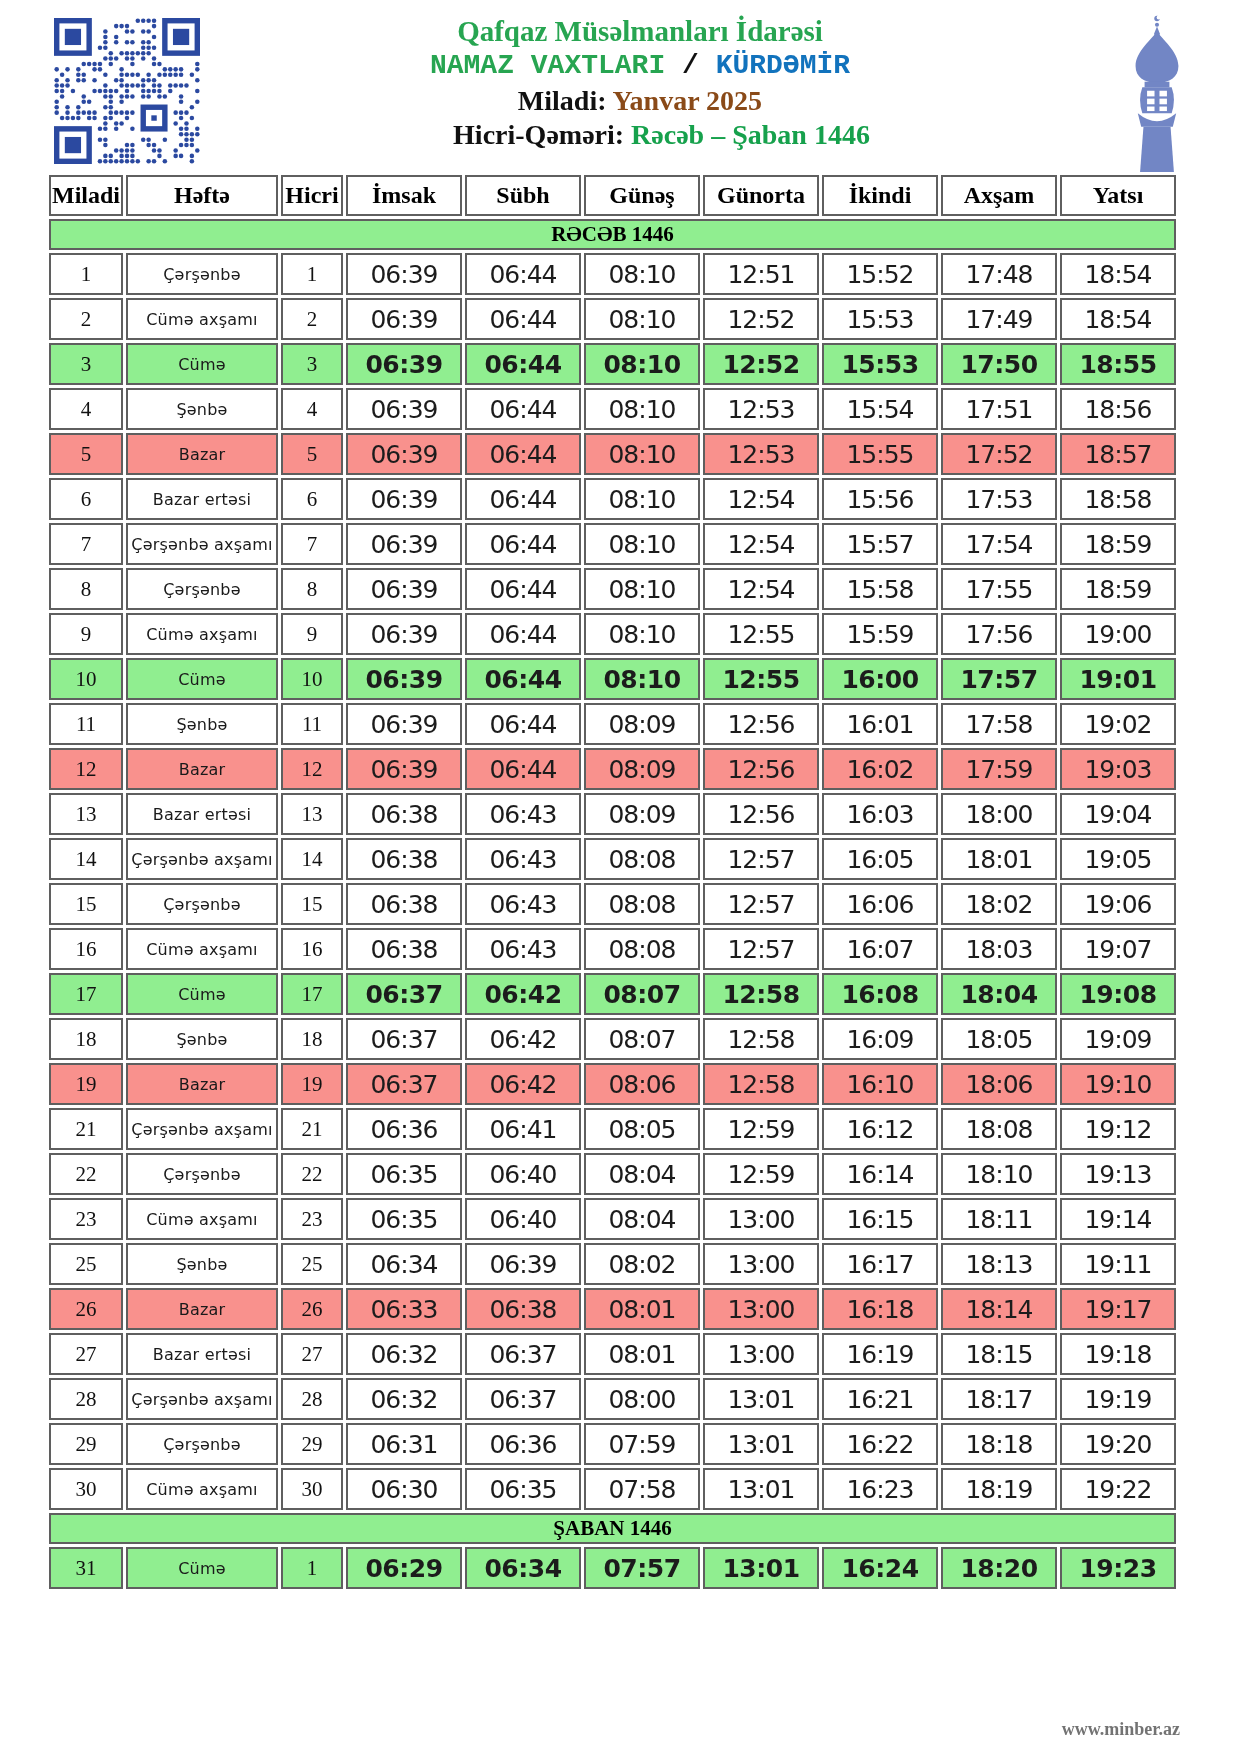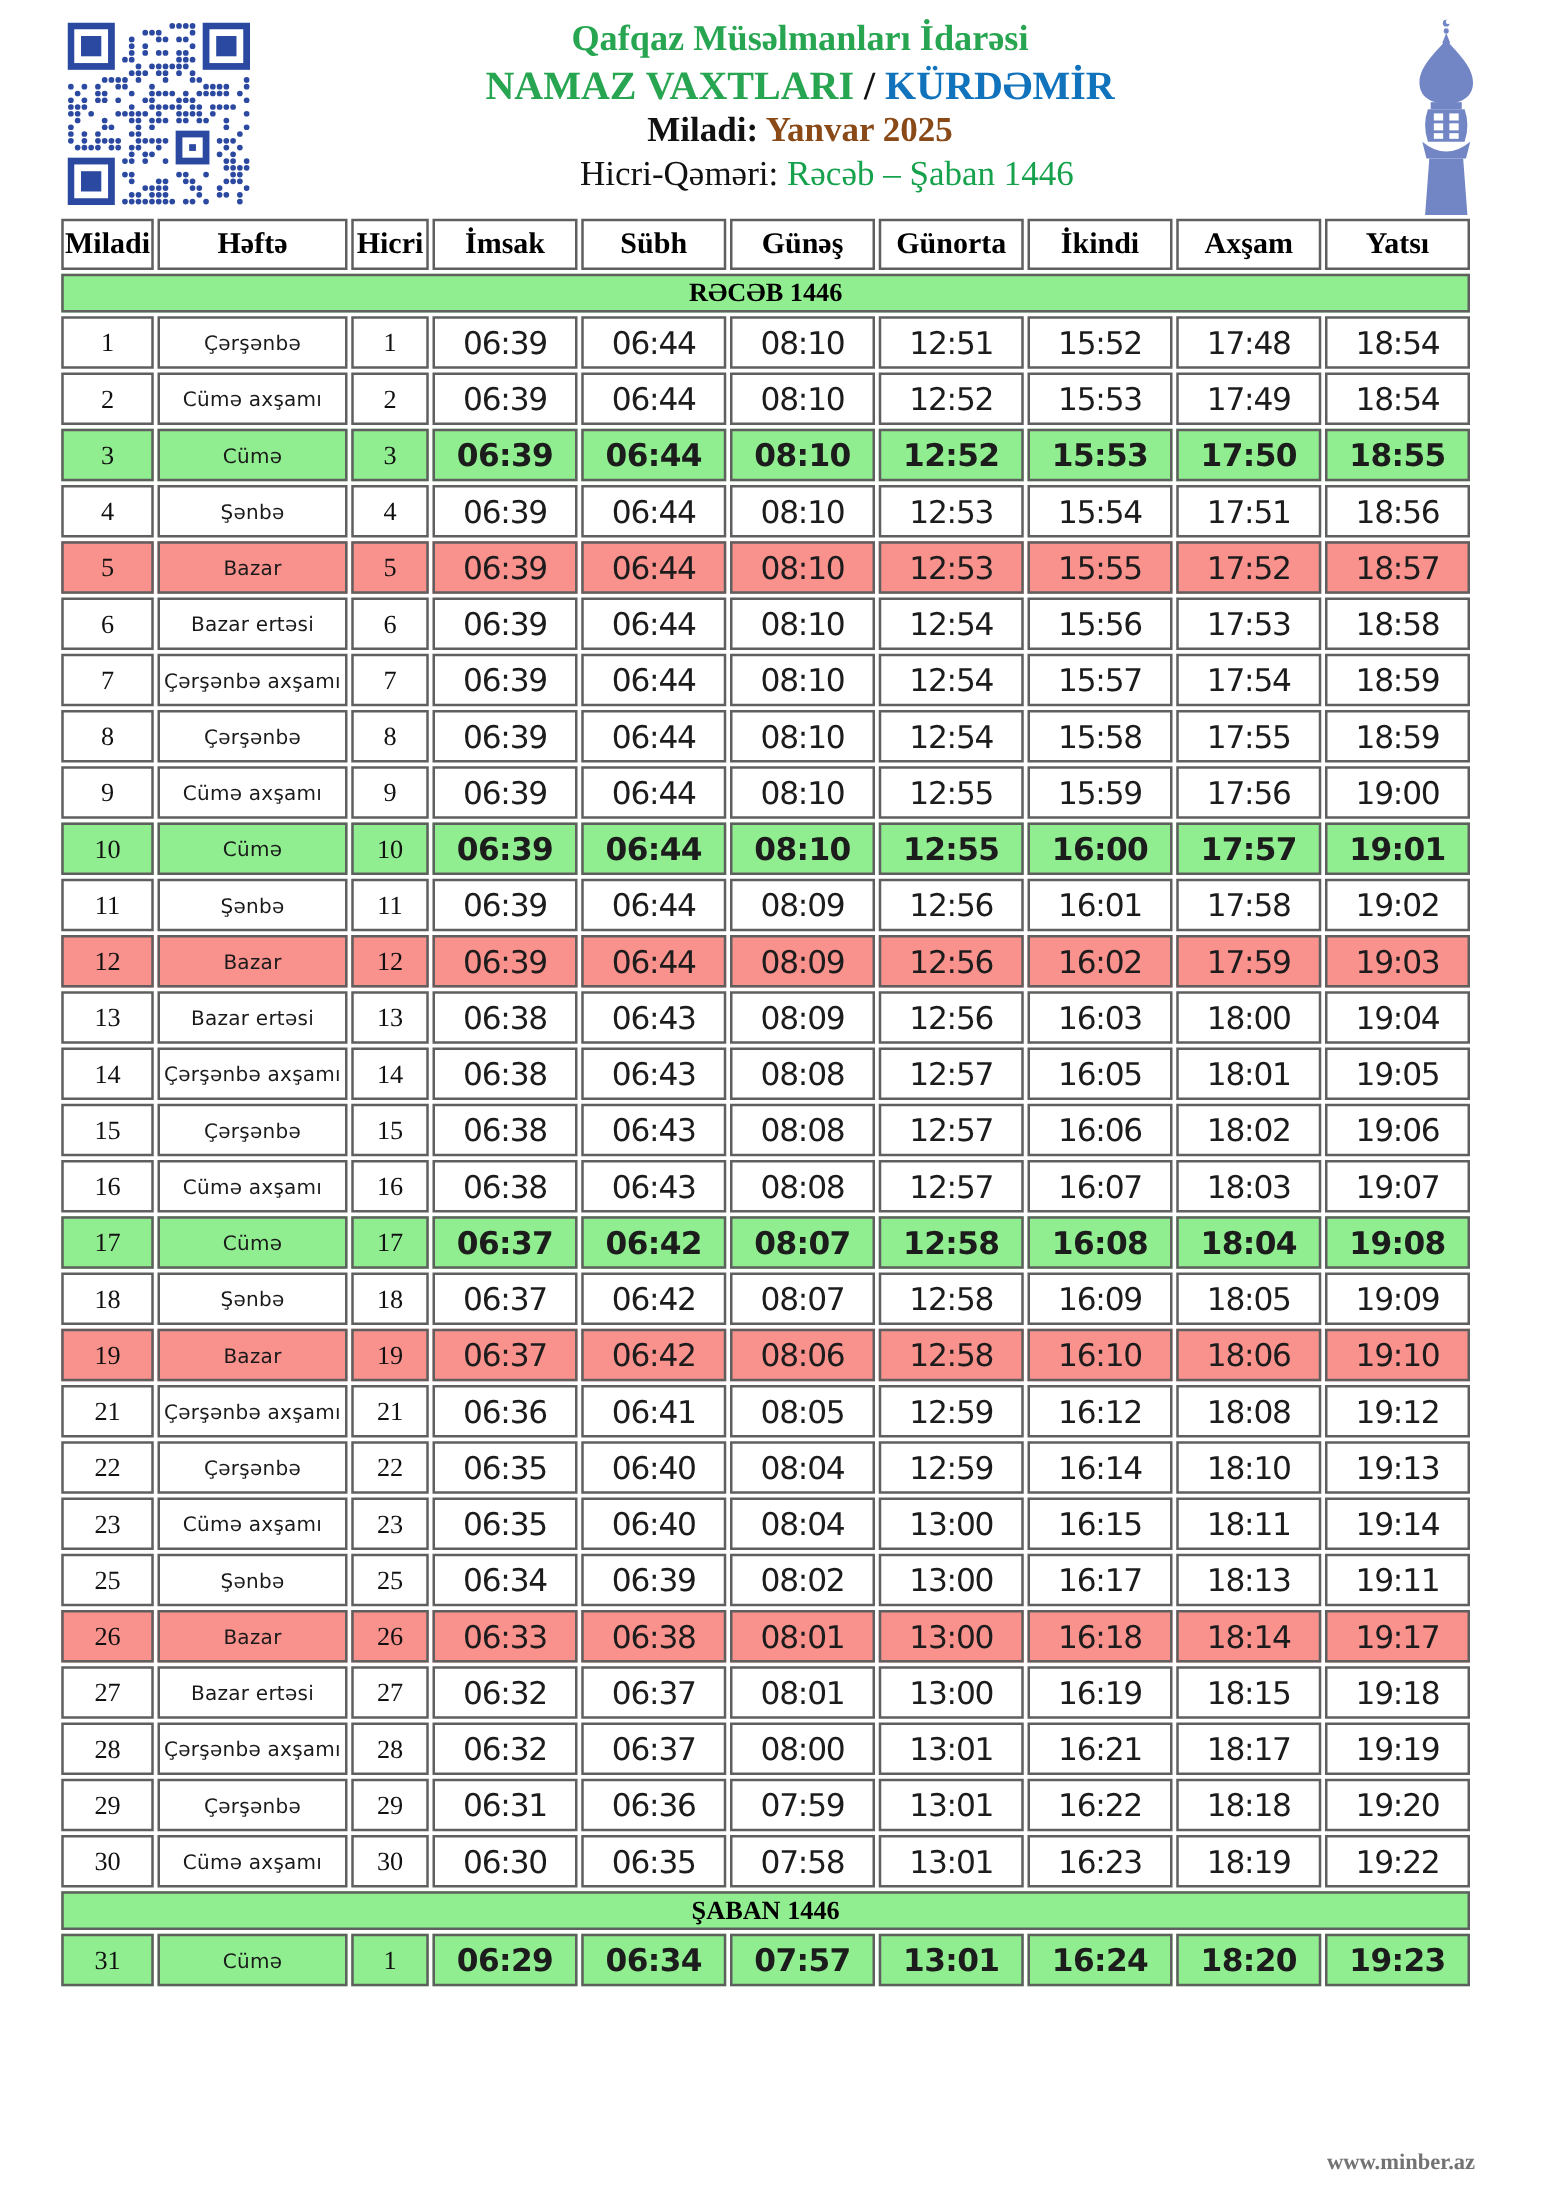--- a/index.html
+++ b/index.html
@@ -3,26 +3,26 @@
 <meta charset="utf-8">
 <title>Namaz Vaxtları</title>
 <style>
   html,body{margin:0;padding:0;background:#ffffff;}
   .page{position:relative;width:1240px;height:1754px;background:#fff;overflow:hidden;
         font-family:"Liberation Serif",serif;}
   .top{position:absolute;left:46px;right:46px;top:12px;height:160px;}
   .qr{position:absolute;left:8px;top:6px;width:146px;height:146px;}
   .titles{position:absolute;left:40px;right:0;top:2px;text-align:center;line-height:1.22;}
   .t1{font-size:29px;font-weight:bold;color:var(--title_green);text-align:center;}
-  .t2{font-size:32px;font-weight:bold;color:var(--title_green);}
+  .t2{font-size:28px;font-weight:bold;color:var(--title_green);font-family:Liberation Mono, monospace;}
   .t2 .sep{color:#111;}
   .t2 .city{color:var(--city_blue);}
   .t3{font-size:28px;font-weight:bold;color:#111;}
   .t3 .val{color:var(--month_brown);}
-  .t4{font-size:28px;font-weight:normal;color:#111;padding-left:43px;}
+  .t4{font-size:28px;font-weight:bold;color:#111;padding-left:43px;}
   .t4 .val{color:var(--hicri_green);}
   .minaret{position:absolute;right:0;top:2px;width:74px;height:158px;}
 
   table.times{position:absolute;left:46px;top:172px;width:1133px;
       border-collapse:separate;border-spacing:3px;table-layout:fixed;}
   th,td{border:2px solid #5f5f5f;background:#fff;text-align:center;vertical-align:middle;
       padding:0;overflow:hidden;white-space:nowrap;}
   th{height:37px;font-family:"Liberation Serif",serif;font-weight:bold;font-size:24px;color:#000;margin-left:44px;}
   td.section-td{height:27px;background:var(--friday_bg);font-family:"Liberation Serif",serif;
       font-weight:bold;font-size:21px;color:#000;text-align:center;}

